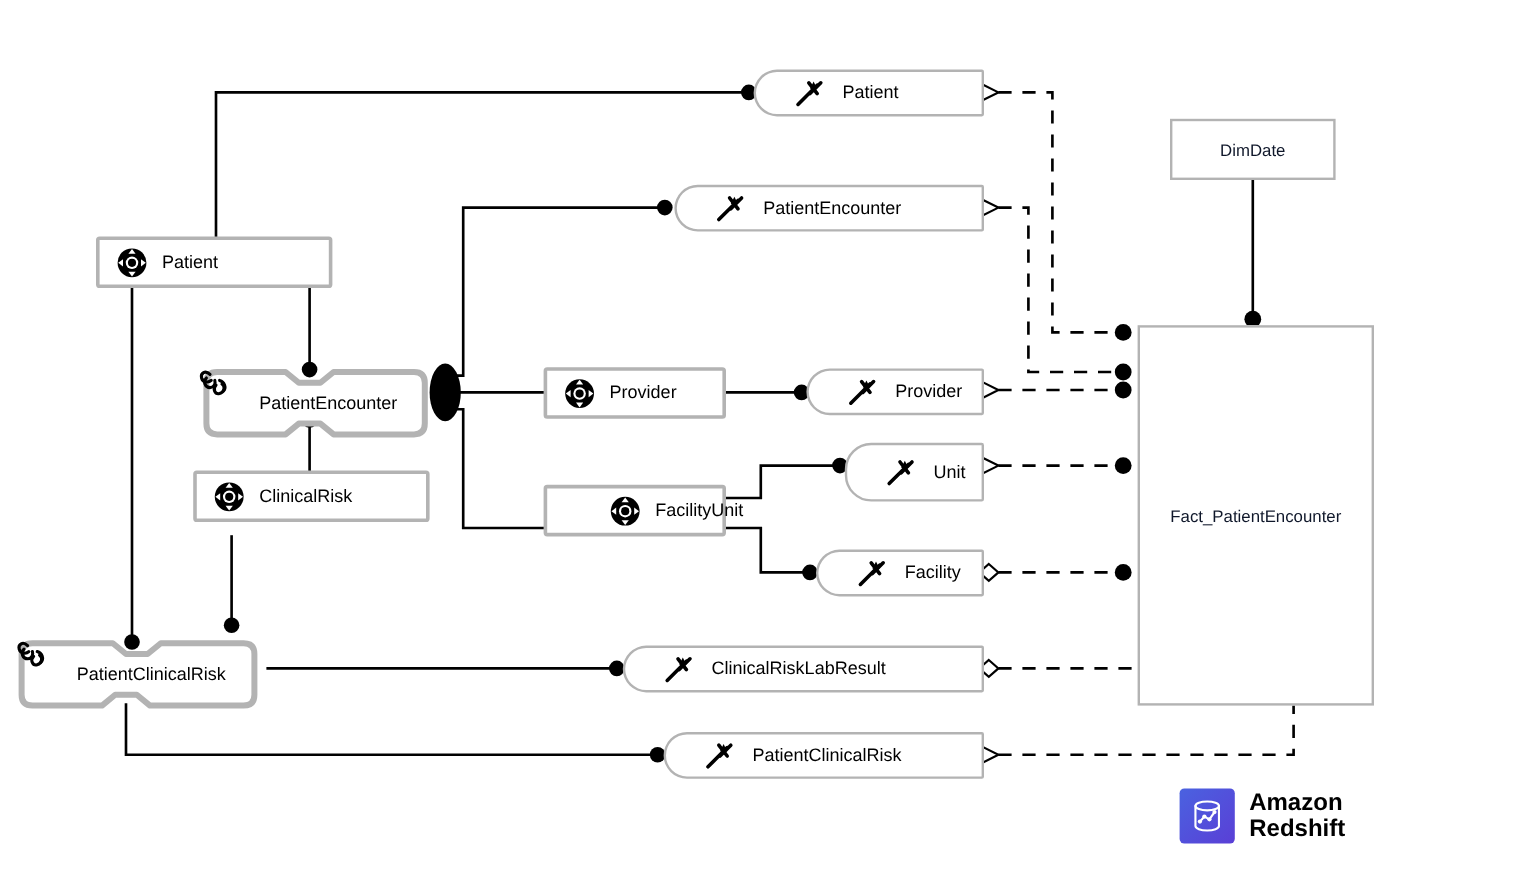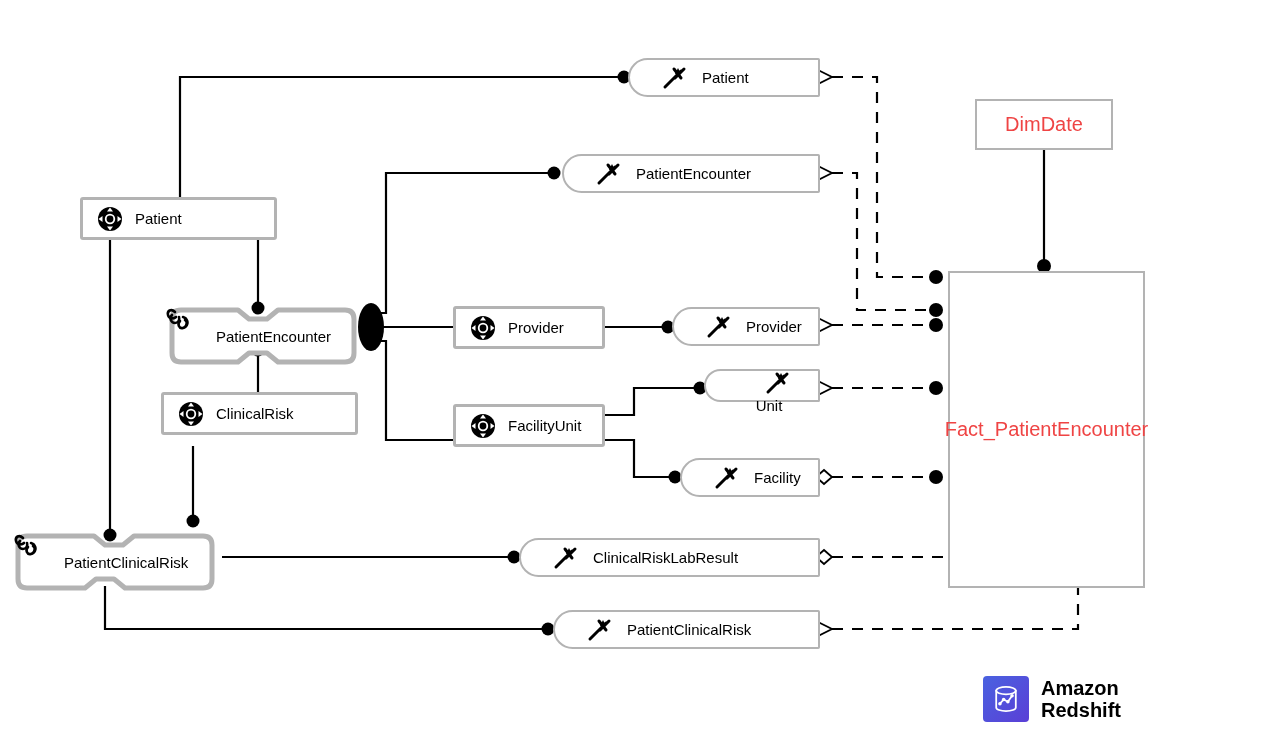--- a/index.html
+++ b/index.html
@@ -35,21 +35,21 @@
   }
   .stage-box .ico{margin-left:32px;width:26px;height:24px;flex:0 0 26px;}
   .stage-box .txt{margin-left:14px;font-size:15px;color:#000;white-space:nowrap;}
 
   
   .tgt-box{
     position:absolute;box-sizing:border-box;background:#fff;
     border:2px solid #b3b3b3;
     display:flex;align-items:center;justify-content:center;
   }
-  .tgt-box .txt{font-size:20px;color:#ef4444;white-space:nowrap;}
+  .tgt-box .txt{font-size:14px;color:#0f172a;white-space:nowrap;}
 
   
   #rs-logo{position:absolute;display:flex;align-items:center;}
   #rs-mark{width:46px;height:46px;border-radius:4px;
     background:linear-gradient(135deg,#4a62e0 0%,#5a3fd6 100%);
     display:flex;align-items:center;justify-content:center;}
   #rs-words{margin-left:12px;font-size:20px;font-weight:bold;line-height:1.12;color:#000;
     font-family:"Liberation Sans",sans-serif;}
 </style>
 </head>
@@ -174,21 +174,21 @@
         <circle cx="13" cy="13" r="3.4" fill="#000"></circle>
         <polygon points="13,1.5 16,5.5 10,5.5" fill="#fff"></polygon>
         <polygon points="13,24.5 16,20.5 10,20.5" fill="#fff"></polygon>
         <polygon points="1.5,13 5.5,10 5.5,16" fill="#fff"></polygon>
         <polygon points="24.5,13 20.5,10 20.5,16" fill="#fff"></polygon>
       </svg>
     </span>
     <span class="txt">ClinicalRisk</span>
   </div>
 
-  <div class="src-box" style="left:453px;top:404px;width:152px;height:43px;">
+  <div class="src-box" style="left:453px;top:404px;width:152px;height:43px;padding-left:38px;">
     <span class="ico">
       <svg viewBox="0 0 26 26" width="26" height="26">
         <circle cx="13" cy="13" r="12" fill="#000"></circle>
         <circle cx="13" cy="13" r="5.2" fill="#fff"></circle>
         <circle cx="13" cy="13" r="3.4" fill="#000"></circle>
         <polygon points="13,1.5 16,5.5 10,5.5" fill="#fff"></polygon>
         <polygon points="13,24.5 16,20.5 10,20.5" fill="#fff"></polygon>
         <polygon points="1.5,13 5.5,10 5.5,16" fill="#fff"></polygon>
         <polygon points="24.5,13 20.5,10 20.5,16" fill="#fff"></polygon>
       </svg>
@@ -271,21 +271,21 @@
           <line x1="3" y1="21" x2="19" y2="5"></line>
           <line x1="12" y1="3" x2="19" y2="12"></line>
           <line x1="22" y1="3" x2="13" y2="12"></line>
         </g>
         <polygon points="16,2 19,8 13,8" fill="#000"></polygon>
       </svg>
     </span>
     <span class="txt">Provider</span>
   </div>
 
-  <div class="stage-box" style="left:704px;top:369px;width:116px;height:33px;flex-direction:column;">
+  <div class="stage-box" style="left:704px;top:369px;width:116px;height:49px;">
     <span class="ico">
       <svg viewBox="0 0 26 24" width="26" height="24">
         <g stroke="#000" stroke-width="3" stroke-linecap="round">
           <line x1="3" y1="21" x2="19" y2="5"></line>
           <line x1="12" y1="3" x2="19" y2="12"></line>
           <line x1="22" y1="3" x2="13" y2="12"></line>
         </g>
         <polygon points="16,2 19,8 13,8" fill="#000"></polygon>
       </svg>
     </span>
@@ -335,21 +335,21 @@
   </div>
 
   <div class="tgt-box" style="left:975px;top:99px;width:138px;height:51px;">
     <span class="txt">DimDate</span>
   </div>
 
   <div class="tgt-box" style="left:948px;top:271px;width:197px;height:317px;">
     <span class="txt">Fact_PatientEncounter</span>
   </div>
 
-  <div id="rs-logo" style="left:983px;top:676px;">
+  <div id="rs-logo" style="left:983px;top:657px;">
     <div id="rs-mark">
       <svg viewBox="0 0 30 32" width="28" height="30">
         <g fill="none" stroke="#fff" stroke-width="1.9" stroke-linecap="round" stroke-linejoin="round">
           <ellipse cx="15" cy="7" rx="10.5" ry="4"></ellipse>
           <path d="M4.5,7 L4.5,25 C4.5,27.2 9.2,29 15,29 C20.8,29 25.5,27.2 25.5,25 L25.5,7"></path>
           <polyline points="8.5,21 12.5,16.5 17,19 21.5,12.5"></polyline>
         </g>
         <g fill="#fff">
           <circle cx="8.5" cy="21" r="1.9"></circle>
           <circle cx="12.5" cy="16.5" r="1.9"></circle>

